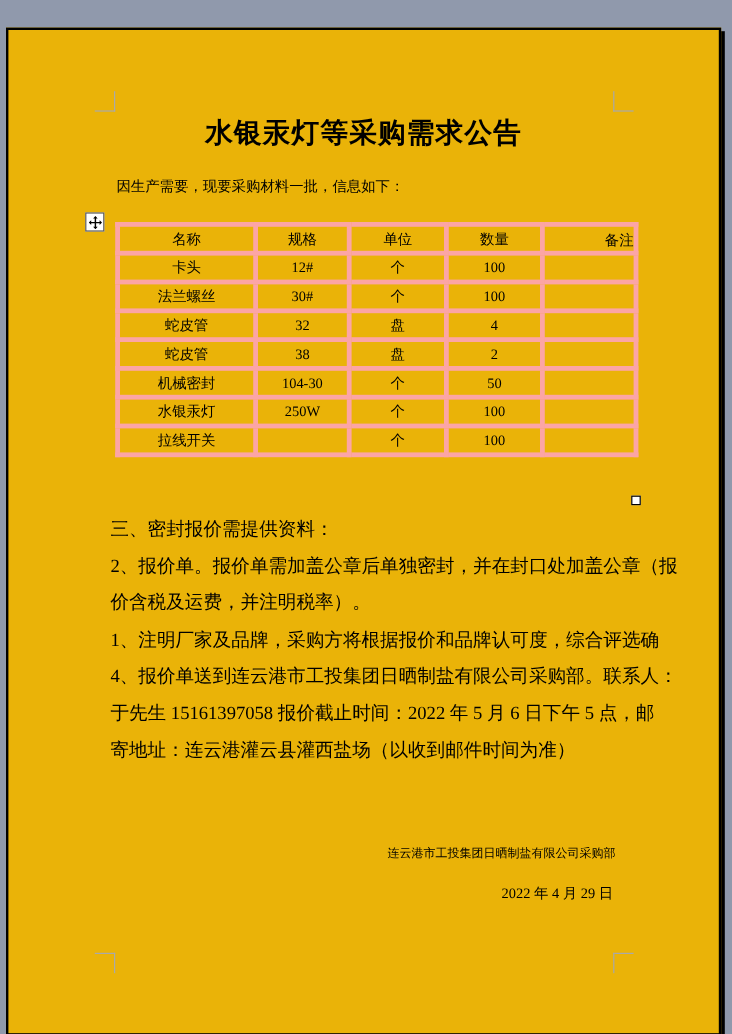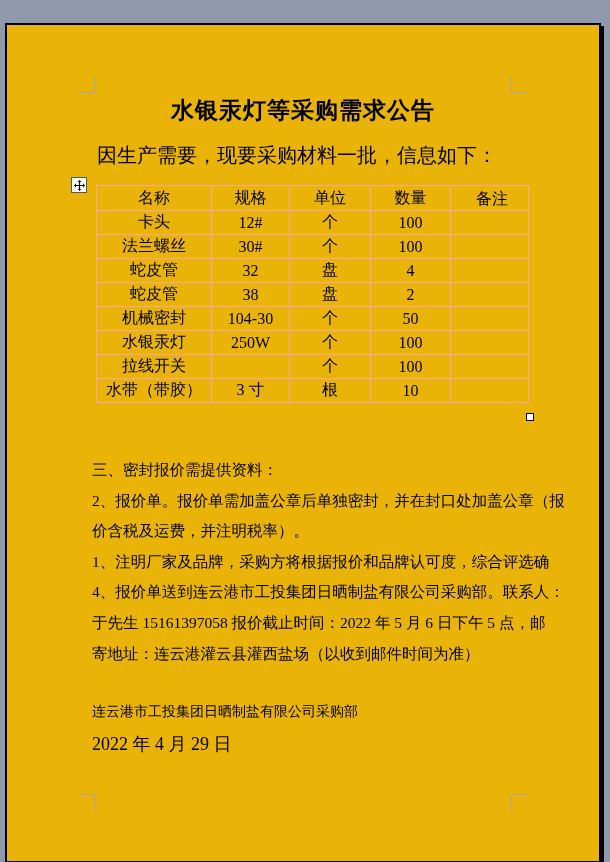--- a/index.html
+++ b/index.html
@@ -27,67 +27,66 @@
 
   .title {
     position:absolute; left:0; right:0; top:72px;
     text-align:center;
     font-size:23px; font-weight:bold;
     letter-spacing:1px;
     line-height:28px;
   }
   .intro {
     position:absolute; left:90px; top:120px;
-    font-size:20px; line-height:20px;
+    font-size:12px; line-height:20px;
   }
 
   .move-handle {
     position:absolute; left:64px; top:152px;
     width:16px; height:16px;
     border:1px solid #595959; background:#fff;
     display:flex; align-items:center; justify-content:center;
   }
   table.materials {
     position:absolute; left:89px; top:160px;
     width:432px;
     border-collapse:collapse; table-layout:fixed;
   }
   table.materials th, table.materials td {
-    border:1px solid #fca5a5;
+    border:4px solid #fca5a5;
     height:24px;
-    font-size:16px; font-weight:normal;
+    font-size:12px; font-weight:normal;
     text-align:center; vertical-align:middle;
     overflow:hidden; white-space:nowrap;
     padding:0;
   }
   table.materials th.remark-header {
-    text-align:center; vertical-align:top;
+    text-align:right; vertical-align:top;
     padding:3px 0 0 5px;
   }
   .resize-handle {
     position:absolute; left:519px; top:388px;
     width:8px; height:8px;
     border:1px solid #000; background:#fff;
   }
 
   .paras {
     position:absolute; left:85px; top:402px; width:444px;
     font-size:15.5px;
-    margin-top:28px;
   }
   .paras .line { height:30.6px; line-height:30.6px; white-space:nowrap; }
 
   .signature {
     position:absolute; left:85px; right:86px; top:678px;
-    text-align:left; font-size:14px; line-height:18px;
+    text-align:right; font-size:10px; line-height:18px;
     white-space:nowrap;
   }
   .docdate {
     position:absolute; left:85px; right:88px; top:710px;
-    font-size:18px; line-height:18px;
+    text-align:right; font-size:12px; line-height:18px;
     white-space:nowrap;
   }
 </style>
 </head>
 <body>
 
 <div class="page">
 
   <div class="mark mark-tl"></div>
   <div class="mark mark-tr"></div>
@@ -166,27 +165,20 @@
           <td>100</td>
           <td></td>
         </tr>
         <tr>
           <td>拉线开关</td>
           <td></td>
           <td>个</td>
           <td>100</td>
           <td></td>
         </tr>
-        <tr>
-          <td>水带（带胶）</td>
-          <td>3 寸</td>
-          <td>根</td>
-          <td>10</td>
-          <td></td>
-        </tr>
       </tbody>
   </table>
 
   <div class="resize-handle"></div>
 
   <div class="paras">
     <div class="line">三、密封报价需提供资料：</div>
     <div class="line">2、报价单。报价单需加盖公章后单独密封，并在封口处加盖公章（报</div>
     <div class="line">价含税及运费，并注明税率）。</div>
     <div class="line">1、注明厂家及品牌，采购方将根据报价和品牌认可度，综合评选确</div>

